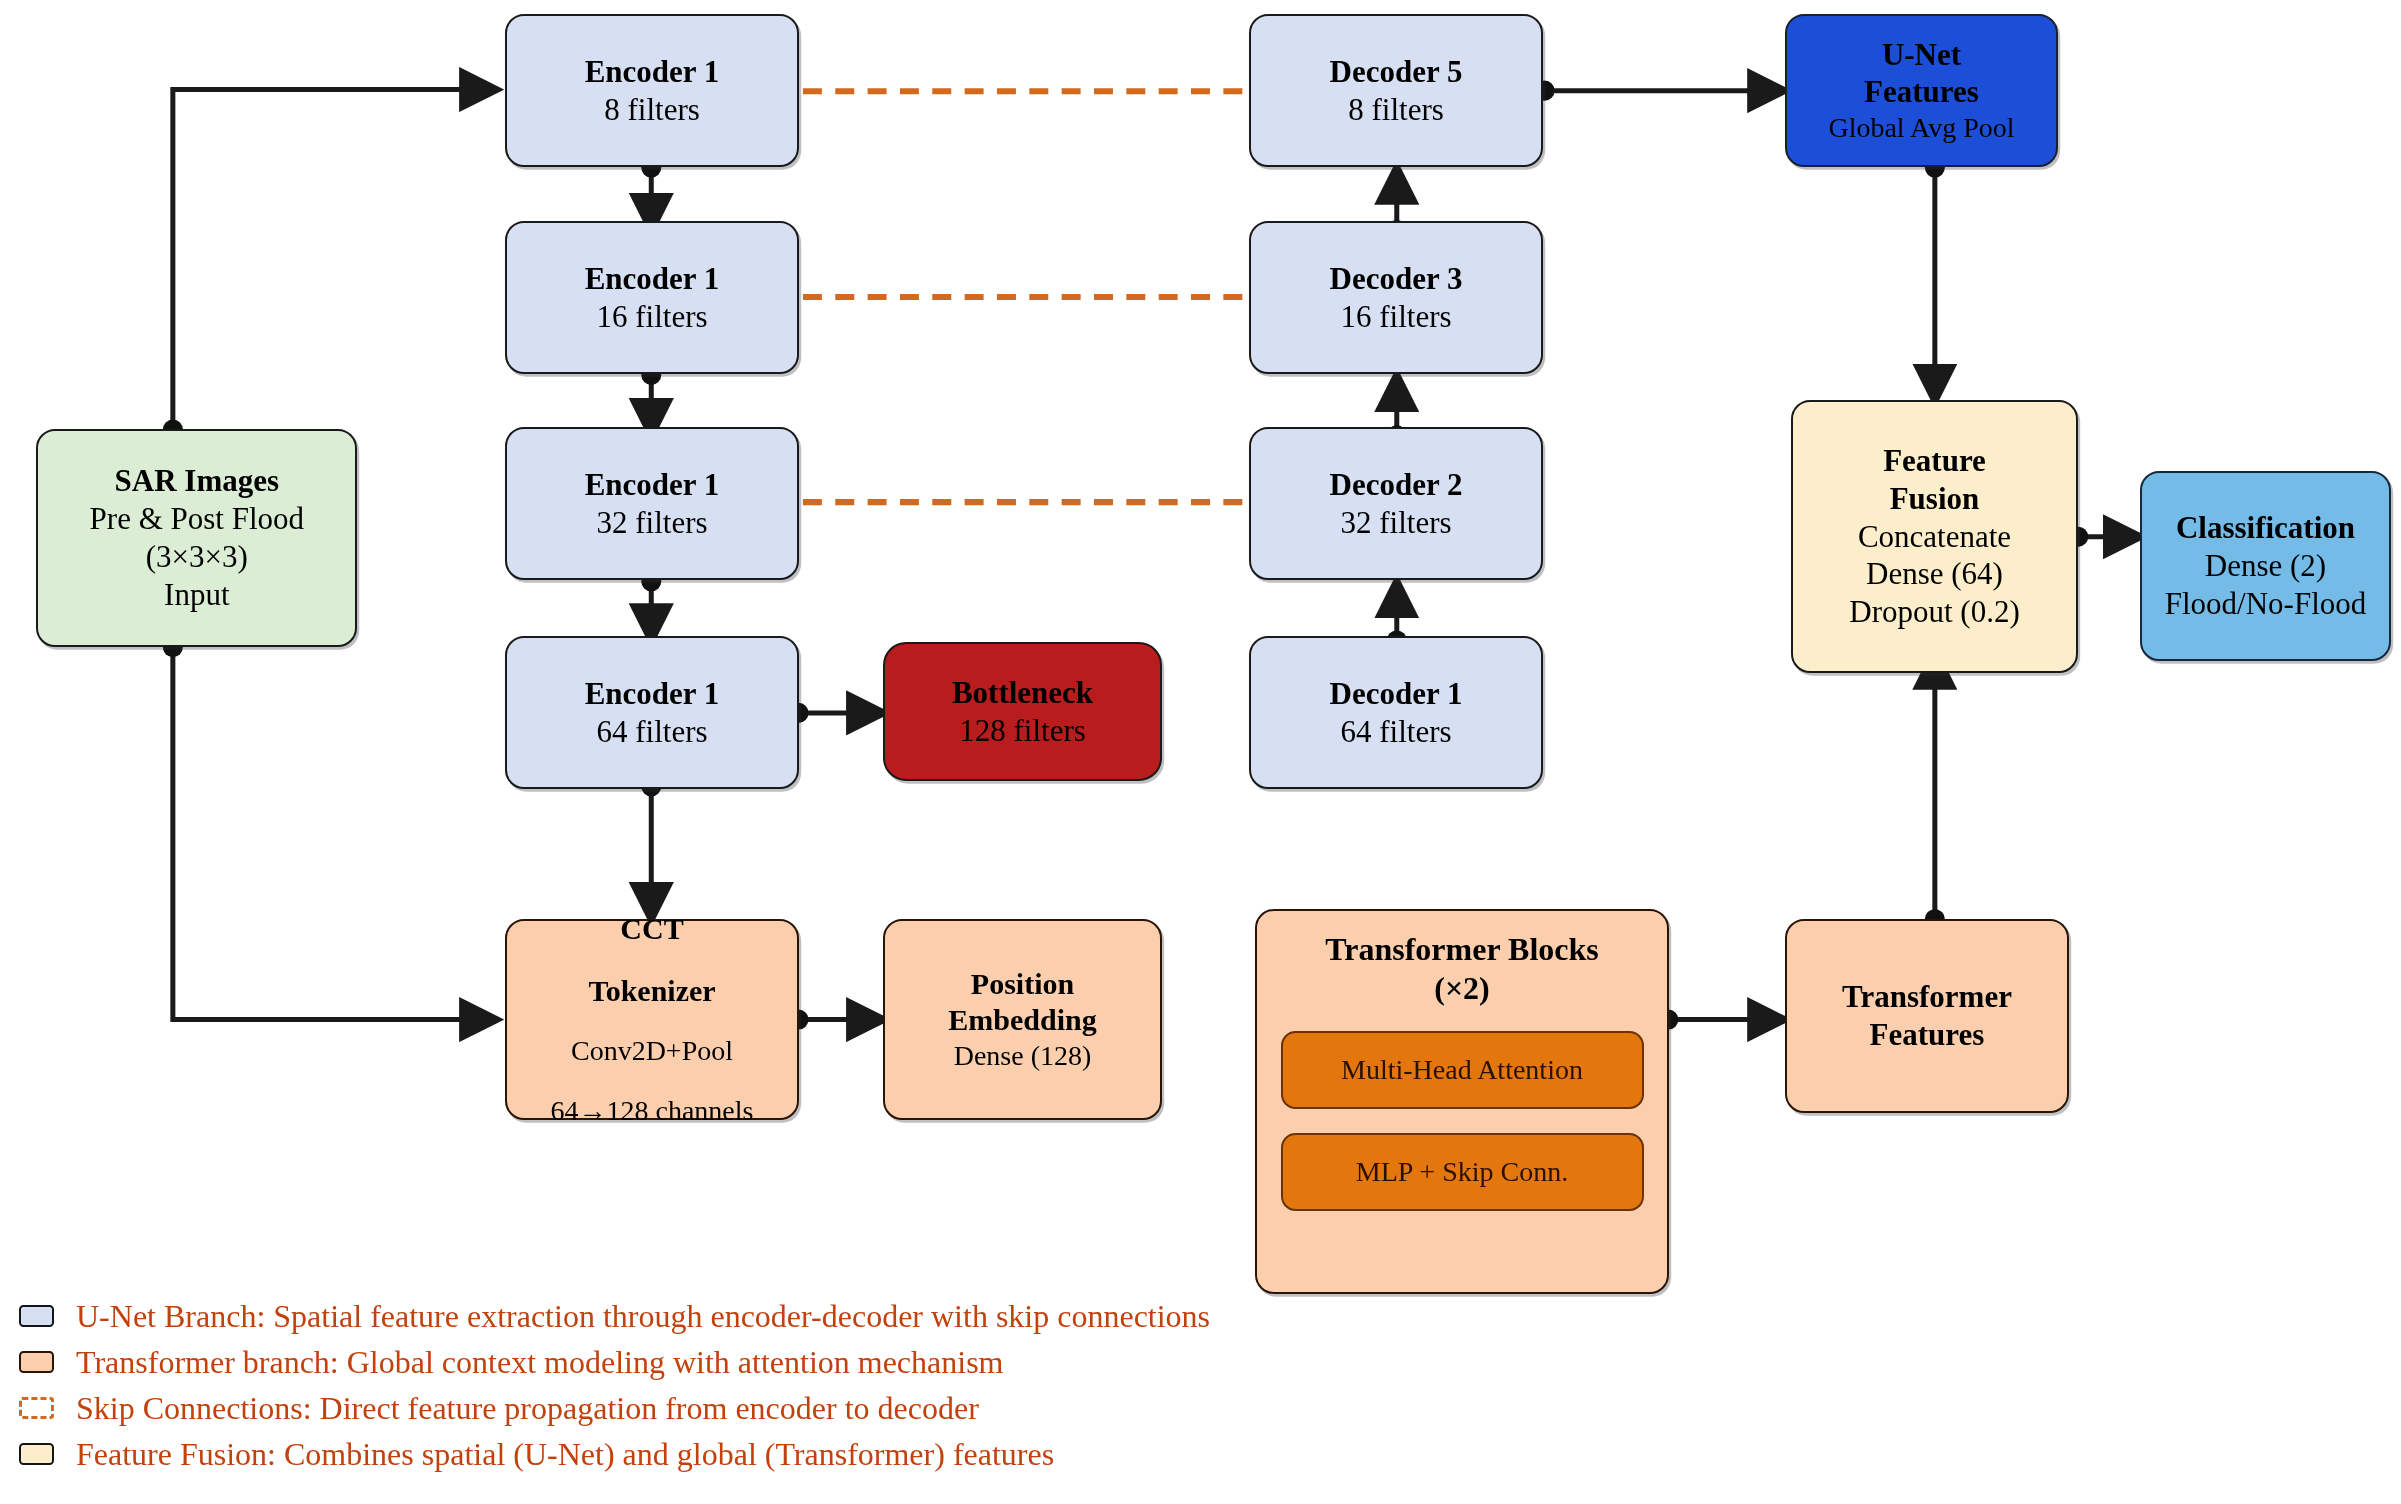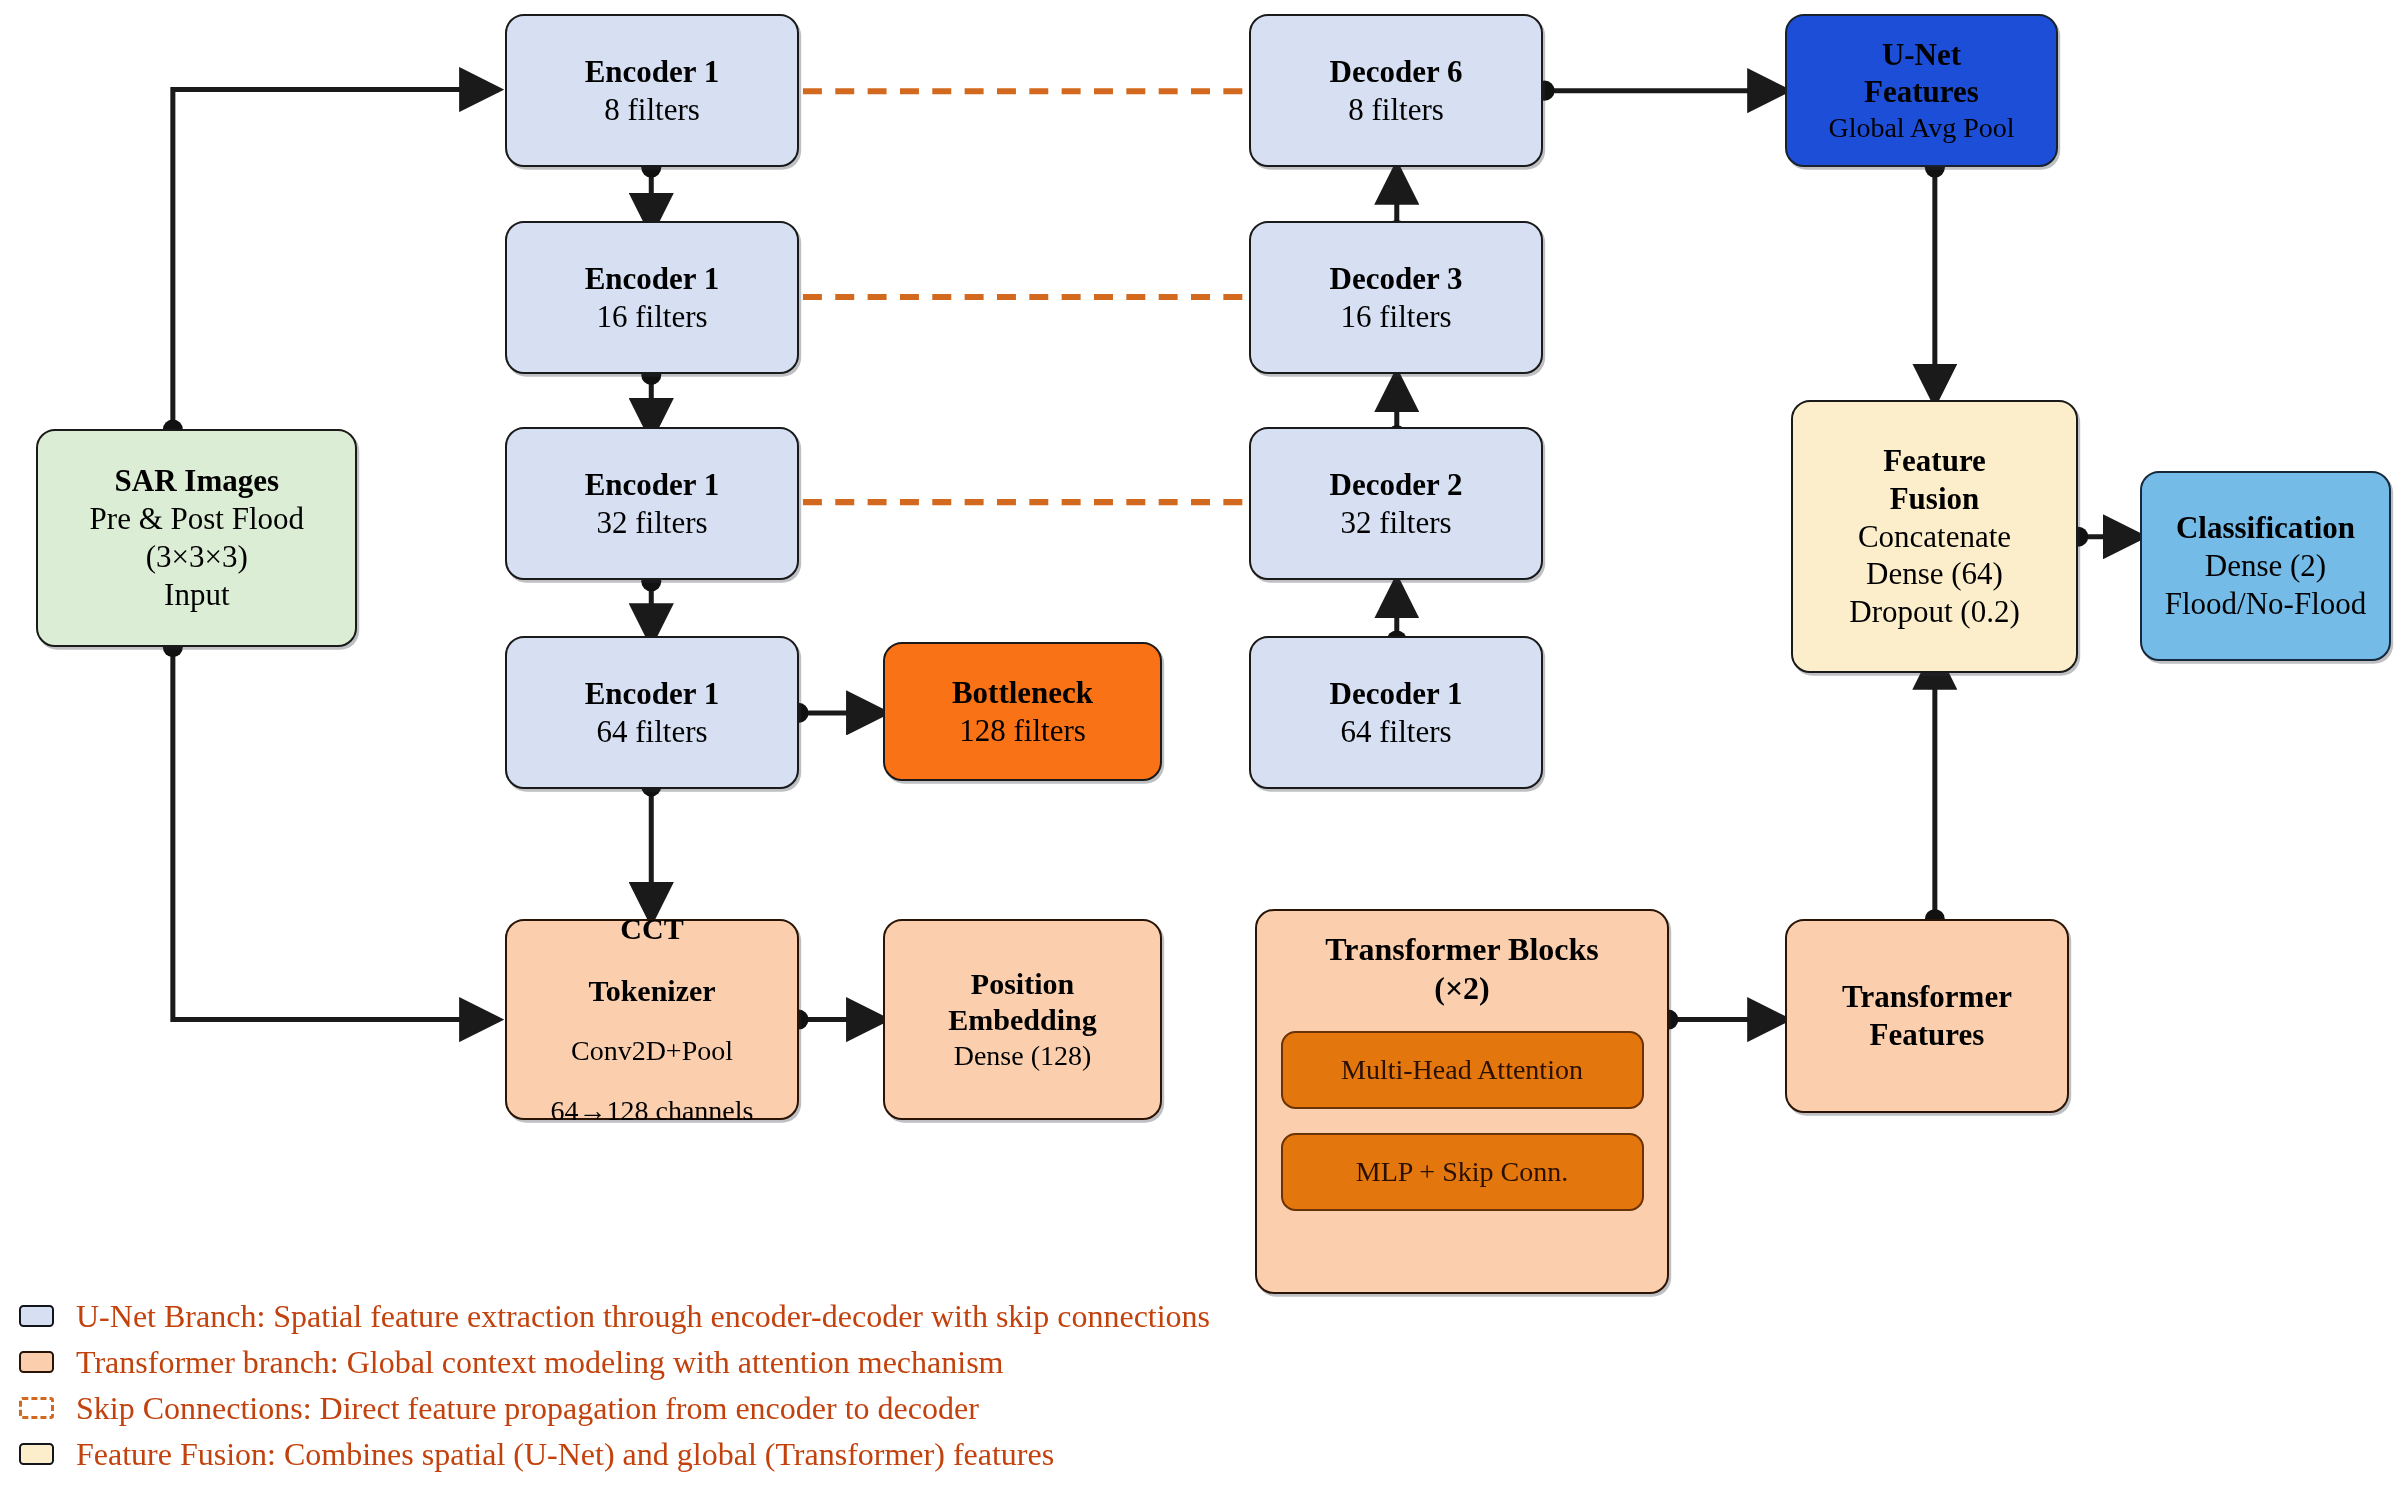--- a/index.html
+++ b/index.html
@@ -13,21 +13,21 @@
   .node{position:absolute;box-sizing:border-box;
         border:2.8px solid #1a1a1a;border-radius:19px;
         display:flex;flex-direction:column;align-items:center;justify-content:center;
         text-align:center;color:#000;line-height:1.22;
         box-shadow:2.2px 2.8px 0 rgba(40,45,55,.30);font-family:Liberation Serif, serif;}
   .node .ttl{font-weight:bold;}
   .node .sub{font-weight:normal;}
 
   
   .c-unet    {background:#d6e0f2;}
-  .c-bottle  {background:#f97316;}
+  .c-bottle  {background:#b91c1c;border-radius:23px;}
   .c-unetfeat{background:#1d4ed8;border-color:#19222c;}
   .c-input   {background:#dcedd5;}
   .c-fusion  {background:#fdeecb;}
   .c-class   {background:#74bbe8;border-color:#16293a;text-align:center;}
   .c-trans   {background:#fbcfad;border-color:#2a1405;}
   .c-attn    {background:#e3760d;border-color:#6b3205;border-radius:14.5px;
               box-shadow:none;color:#2a1000;}
 
   
   #legend{position:absolute;left:19px;top:1293px;width:1896px;}
@@ -137,21 +137,21 @@
     <div class="ttl">Encoder 1</div>
     <div class="sub">64 filters</div>
   </div>
 
   <div class="node c-bottle" style="left:883px;top:642px;width:279px;height:139px;font-size:31px;">
     <div class="ttl">Bottleneck</div>
     <div class="sub">128 filters</div>
   </div>
 
   <div class="node c-unet" style="left:1249px;top:14px;width:294px;height:153px;font-size:31px;">
-    <div class="ttl">Decoder 6</div>
+    <div class="ttl">Decoder 5</div>
     <div class="sub">8 filters</div>
   </div>
   <div class="node c-unet" style="left:1249px;top:221px;width:294px;height:153px;font-size:31px;">
     <div class="ttl">Decoder 3</div>
     <div class="sub">16 filters</div>
   </div>
   <div class="node c-unet" style="left:1249px;top:427px;width:294px;height:153px;font-size:31px;">
     <div class="ttl">Decoder 2</div>
     <div class="sub">32 filters</div>
   </div>

